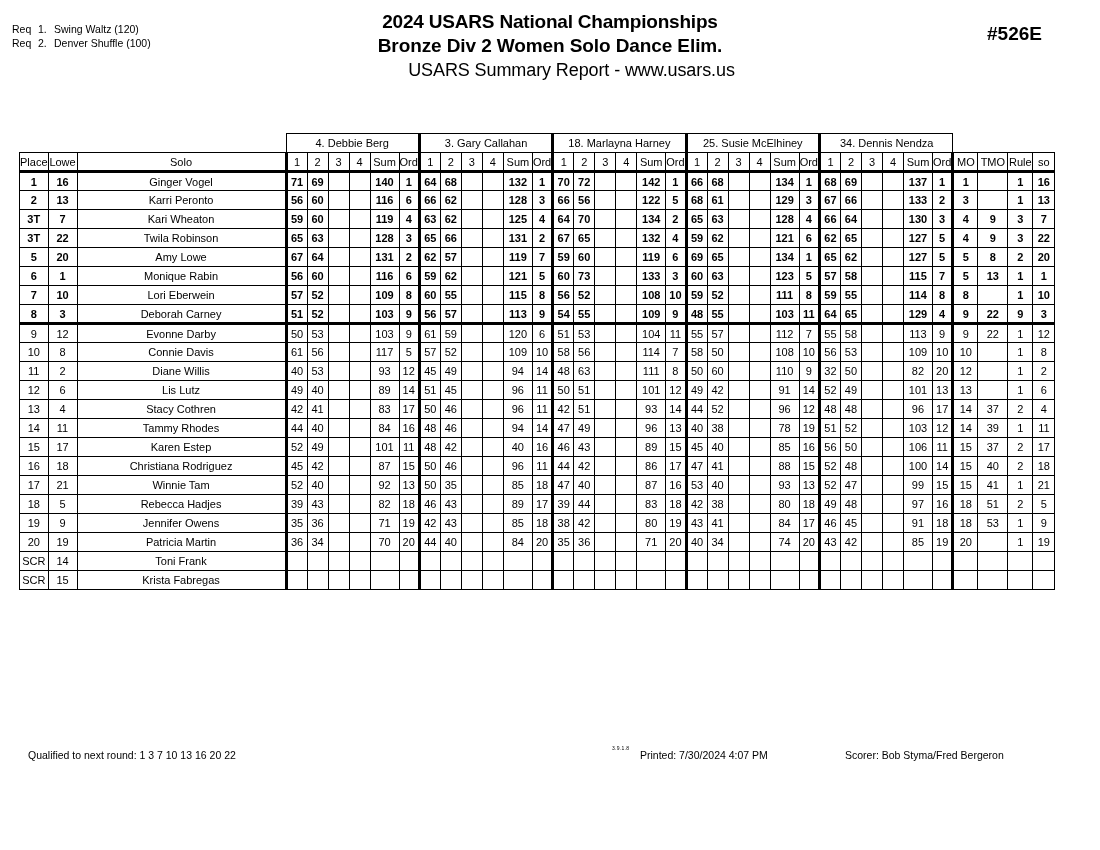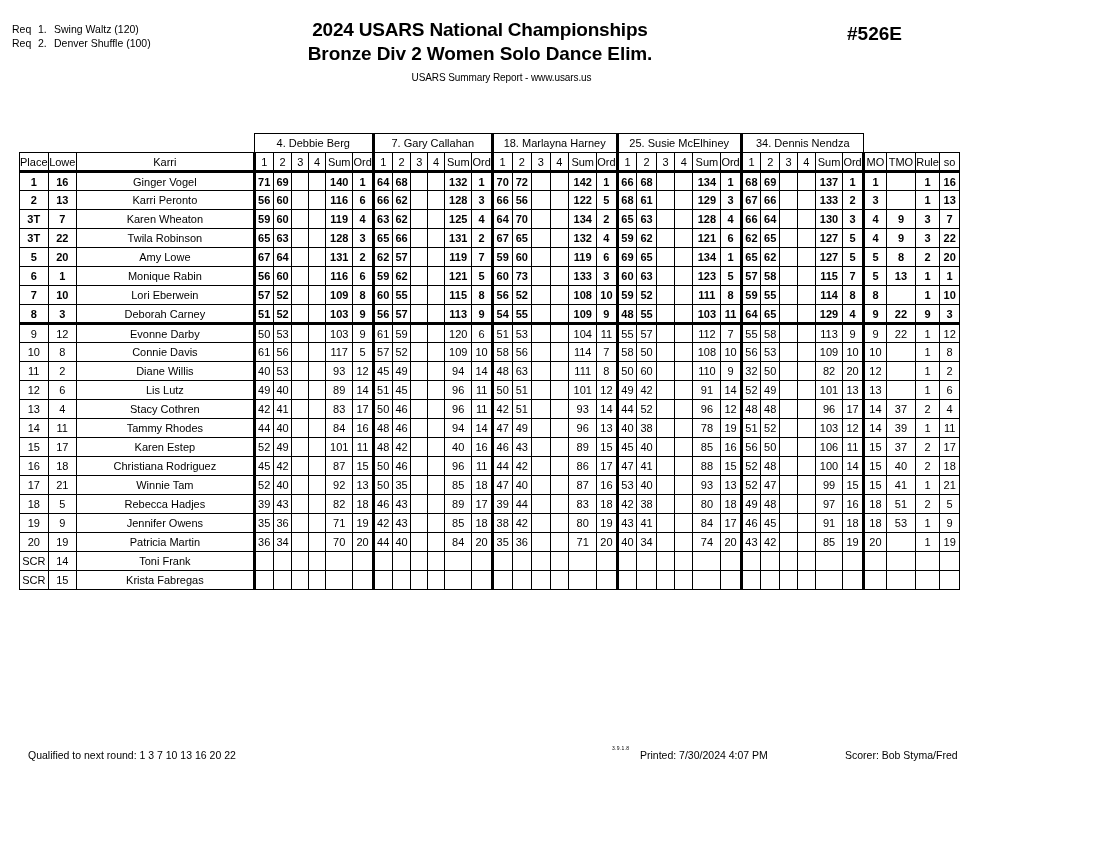--- a/index.html
+++ b/index.html
@@ -5,21 +5,21 @@
   * { box-sizing: border-box; }
   html, body {
     margin: 0; padding: 0;
     width: 1100px; height: 850px;
     background: #ffffff;
     font-family: "Liberation Sans", sans-serif;
     color: #000000;
   }
   #page {
     position: relative;
-    width: 960px;
+    width: 1100px;
     height: 850px;
     overflow: hidden;
     border-radius: 26px;
   }
 
   
   .reqs {
     position: absolute;
     left: 12px;
     top: 22px;
@@ -27,42 +27,42 @@
     line-height: 14px;
     white-space: nowrap;
   }
   .reqs .req-line span { display: inline-block; }
   .req-tag { width: 26px; }
   .req-num { width: 16px; }
 
   
   .header {
     position: absolute;
-    left: 0; right: 0; top: 18px;
+    left: 0; right: 0; top: 10px;
     text-align: center;
   }
   .hdr-title {
     font-size: 19px;
     font-weight: bold;
     line-height: 23px;
     letter-spacing: -0.2px;
   }
   .hdr-venue {
     font-size: 14.5px;
     line-height: 20px;
     letter-spacing: -0.2px;
   }
   .hdr-event {
     font-size: 19px;
     font-weight: bold;
     line-height: 26px;
     letter-spacing: -0.1px;
   }
   .hdr-report {
-    font-size: 10px;
+    font-size: 18px;
     line-height: 22px;
     letter-spacing: -0.1px;
     margin-left: 43px;
   }
   .event-code {
     position: absolute;
     right: 58px;
     top: 23px;
     font-size: 19px;
     font-weight: bold;
@@ -156,30 +156,30 @@
     <div class="hdr-report">USARS Summary Report - www.usars.us</div>
   </div>
   <div class="event-code">#526E</div>
 
   <div class="tbl-wrap">
     <table class="score">
       <thead>
         <tr>
             <td class="blank-top" colspan="3"></td>
             <td class="jgroup" colspan="6">4.  Debbie Berg</td>
-            <td class="jgroup thick-l" colspan="6">7.  Gary Callahan</td>
+            <td class="jgroup thick-l" colspan="6">3.  Gary Callahan</td>
             <td class="jgroup thick-l" colspan="6">18.  Marlayna Harney</td>
             <td class="jgroup thick-l" colspan="6">25.  Susie McElhiney</td>
             <td class="jgroup thick-l" colspan="6">34.  Dennis Nendza</td>
             <td class="blank-top-r" colspan="4"></td>
           </tr>
         <tr>
             <td class="c-place">Place</td>
             <td class="c-cont">Lowe</td>
-            <td class="c-name">Karri</td>
+            <td class="c-name">Solo</td>
             <td class="c-s thick-l">1</td>
             <td class="c-s">2</td>
             <td class="c-s">3</td>
             <td class="c-s">4</td>
             <td class="c-sum">Sum</td>
             <td class="c-ord thick-r">Ord</td>
             <td class="c-s thick-l">1</td>
             <td class="c-s">2</td>
             <td class="c-s">3</td>
             <td class="c-s">4</td>
@@ -284,21 +284,21 @@
             <td class="c-sum">133</td>
             <td class="c-ord thick-r">2</td>
             <td class="c-mo">3</td>
             <td class="c-tmo"></td>
             <td class="c-rule">1</td>
             <td class="c-so">13</td>
           </tr>
           <tr class="bold-row">
             <td class="c-place">3T</td>
             <td class="c-cont">7</td>
-            <td class="c-name">Karen Wheaton</td>
+            <td class="c-name">Kari Wheaton</td>
             <td class="c-s thick-l">59</td>
             <td class="c-s">60</td>
             <td class="c-s"></td>
             <td class="c-s"></td>
             <td class="c-sum">119</td>
             <td class="c-ord thick-r">4</td>
             <td class="c-s thick-l">63</td>
             <td class="c-s">62</td>
             <td class="c-s"></td>
             <td class="c-s"></td>

